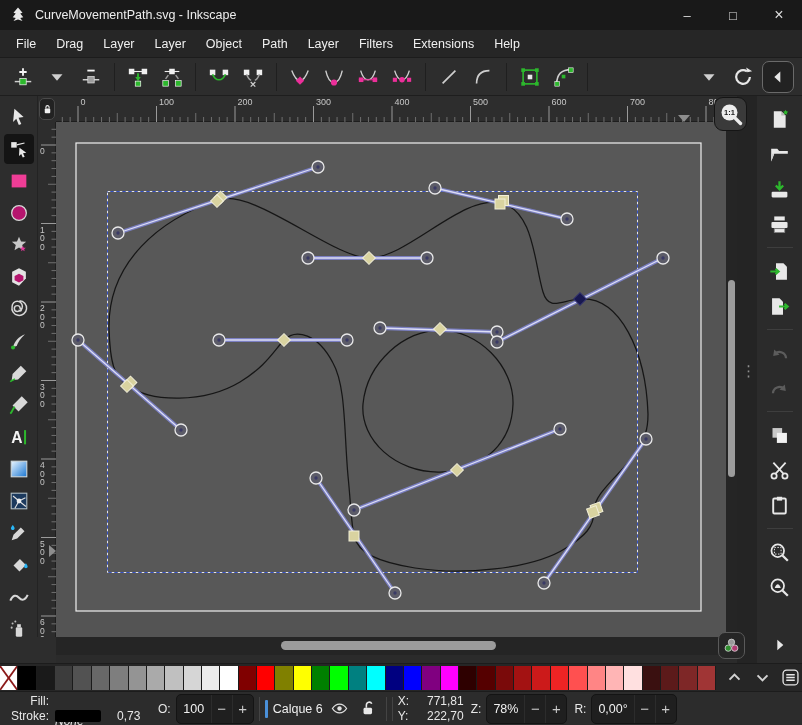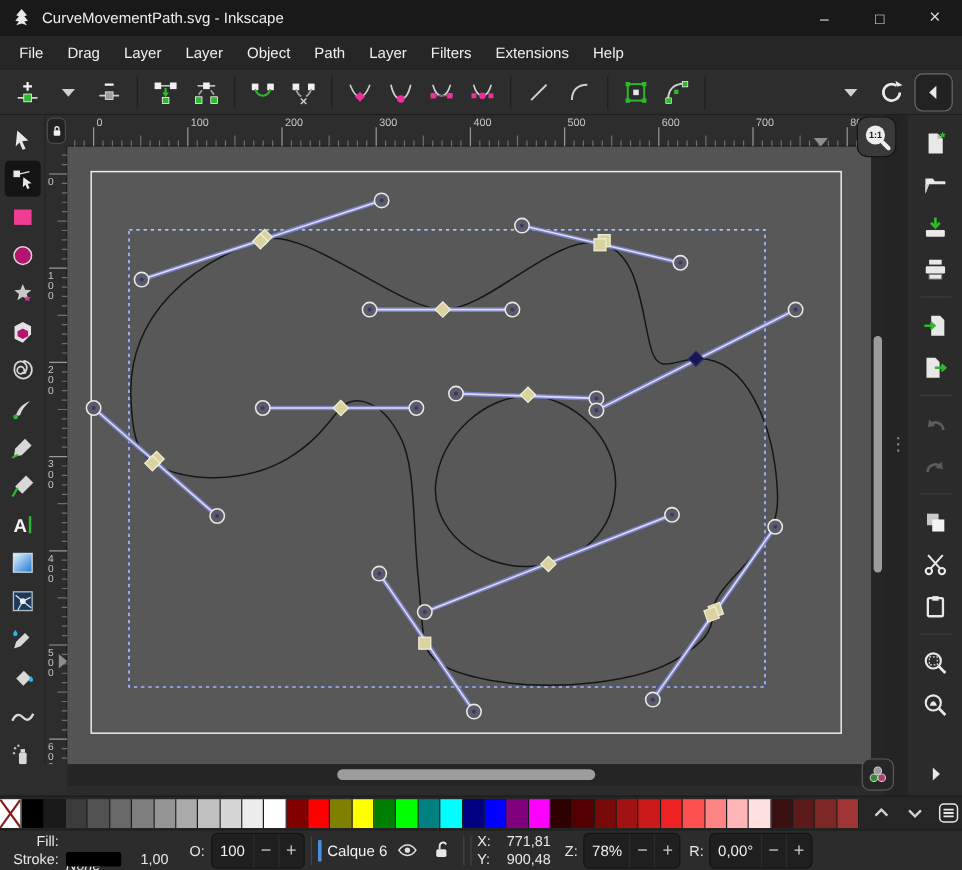--- a/index.html
+++ b/index.html
@@ -70,21 +70,21 @@
   .spin-btn{width:21px;height:30px;display:flex;align-items:center;justify-content:center;color:#c9c9c9;font-size:15px;border-left:1px solid #2c2c2c;}
   .vdiv{width:1px;height:24px;background:#444;}
   .layer-ind{width:3px;height:18px;background:#4a90d9;border-radius:1px;}
   .layer-name{font-size:12.5px;color:#f0f0f0;white-space:nowrap;}
   .icon-btn{width:24px;height:24px;display:flex;align-items:center;justify-content:center;}
   .icon-btn svg{width:17px;height:17px;}
   .msg{width:106px;overflow:hidden;font-size:11.5px;line-height:13.5px;color:#e8e8e8;white-space:nowrap;}
   .msg b{font-weight:bold;}
   .xy-grid{display:grid;grid-template-columns:16px 46px;grid-auto-rows:15px;column-gap:4px;font-size:12px;}
   .xy-grid .lab{text-align:left;color:#e8e8e8;}
-  .xy-grid .val{text-align:center;color:#e8e8e8;}
+  .xy-grid .val{text-align:right;color:#e8e8e8;}
   .zr-label{color:#e8e8e8;margin-left:2px;}
 </style>
 </head>
 <body>
 
 <div id="app">
 
   <div class="titlebar">
     <svg class="logo" viewBox="0 0 24 24">
         <path d="M12 2l6 7-3 1 4 5-4 1 3 4-6-2-6 2 3-4-4-1 4-5-3-1z" fill="#e8e8e8"></path>
@@ -813,21 +813,21 @@
     </div>
   </div>
 
   <div class="statusbar">
     <div class="fs-grid">
       <div class="fs-label">Fill:</div>
       <div class="fill-none">None</div>
       <div></div>
       <div class="fs-label">Stroke:</div>
       <div class="stroke-swatch"></div>
-      <div class="sw-val">1,00</div>
+      <div class="sw-val">0,73</div>
     </div>
     <span class="zr-label">O:</span>
     <div class="spinbox">
       <span class="spin-val">100</span>
       <span class="spin-btn">−</span>
       <span class="spin-btn">+</span>
     </div>
     <div class="vdiv"></div>
     <div class="layer-ind"></div>
     <span class="layer-name">Calque 6</span>
@@ -842,21 +842,21 @@
           <rect x="5" y="11" width="12" height="9" rx="2" fill="#e8e8e8"></rect>
           <path d="M9 11V7a4 4 0 0 1 7.6-1.7" fill="none" stroke="#e8e8e8" stroke-width="2.2"></path>
         </svg>
     </div>
     <div class="vdiv"></div>
     <div class="vdiv"></div>
     <div class="xy-grid">
       <div class="lab">X:</div>
       <div class="val">771,81</div>
       <div class="lab">Y:</div>
-      <div class="val">900,48</div>
+      <div class="val">222,70</div>
     </div>
     <span class="zr-label">Z:</span>
     <div class="spinbox">
       <span class="spin-val">78%</span>
       <span class="spin-btn">−</span>
       <span class="spin-btn">+</span>
     </div>
     <span class="zr-label">R:</span>
     <div class="spinbox">
       <span class="spin-val">0,00°</span>

